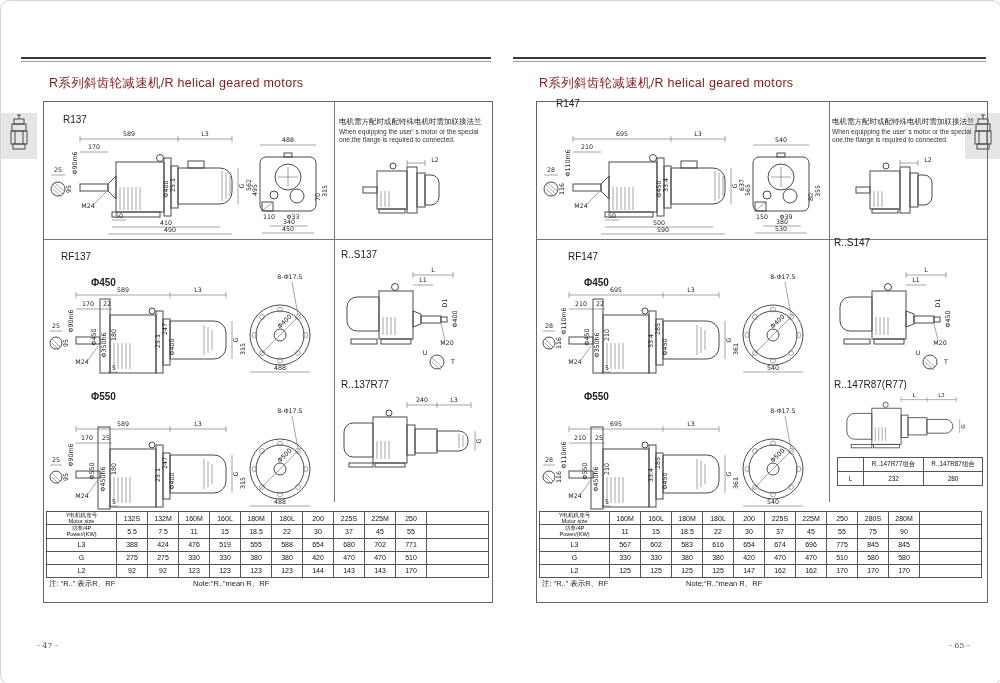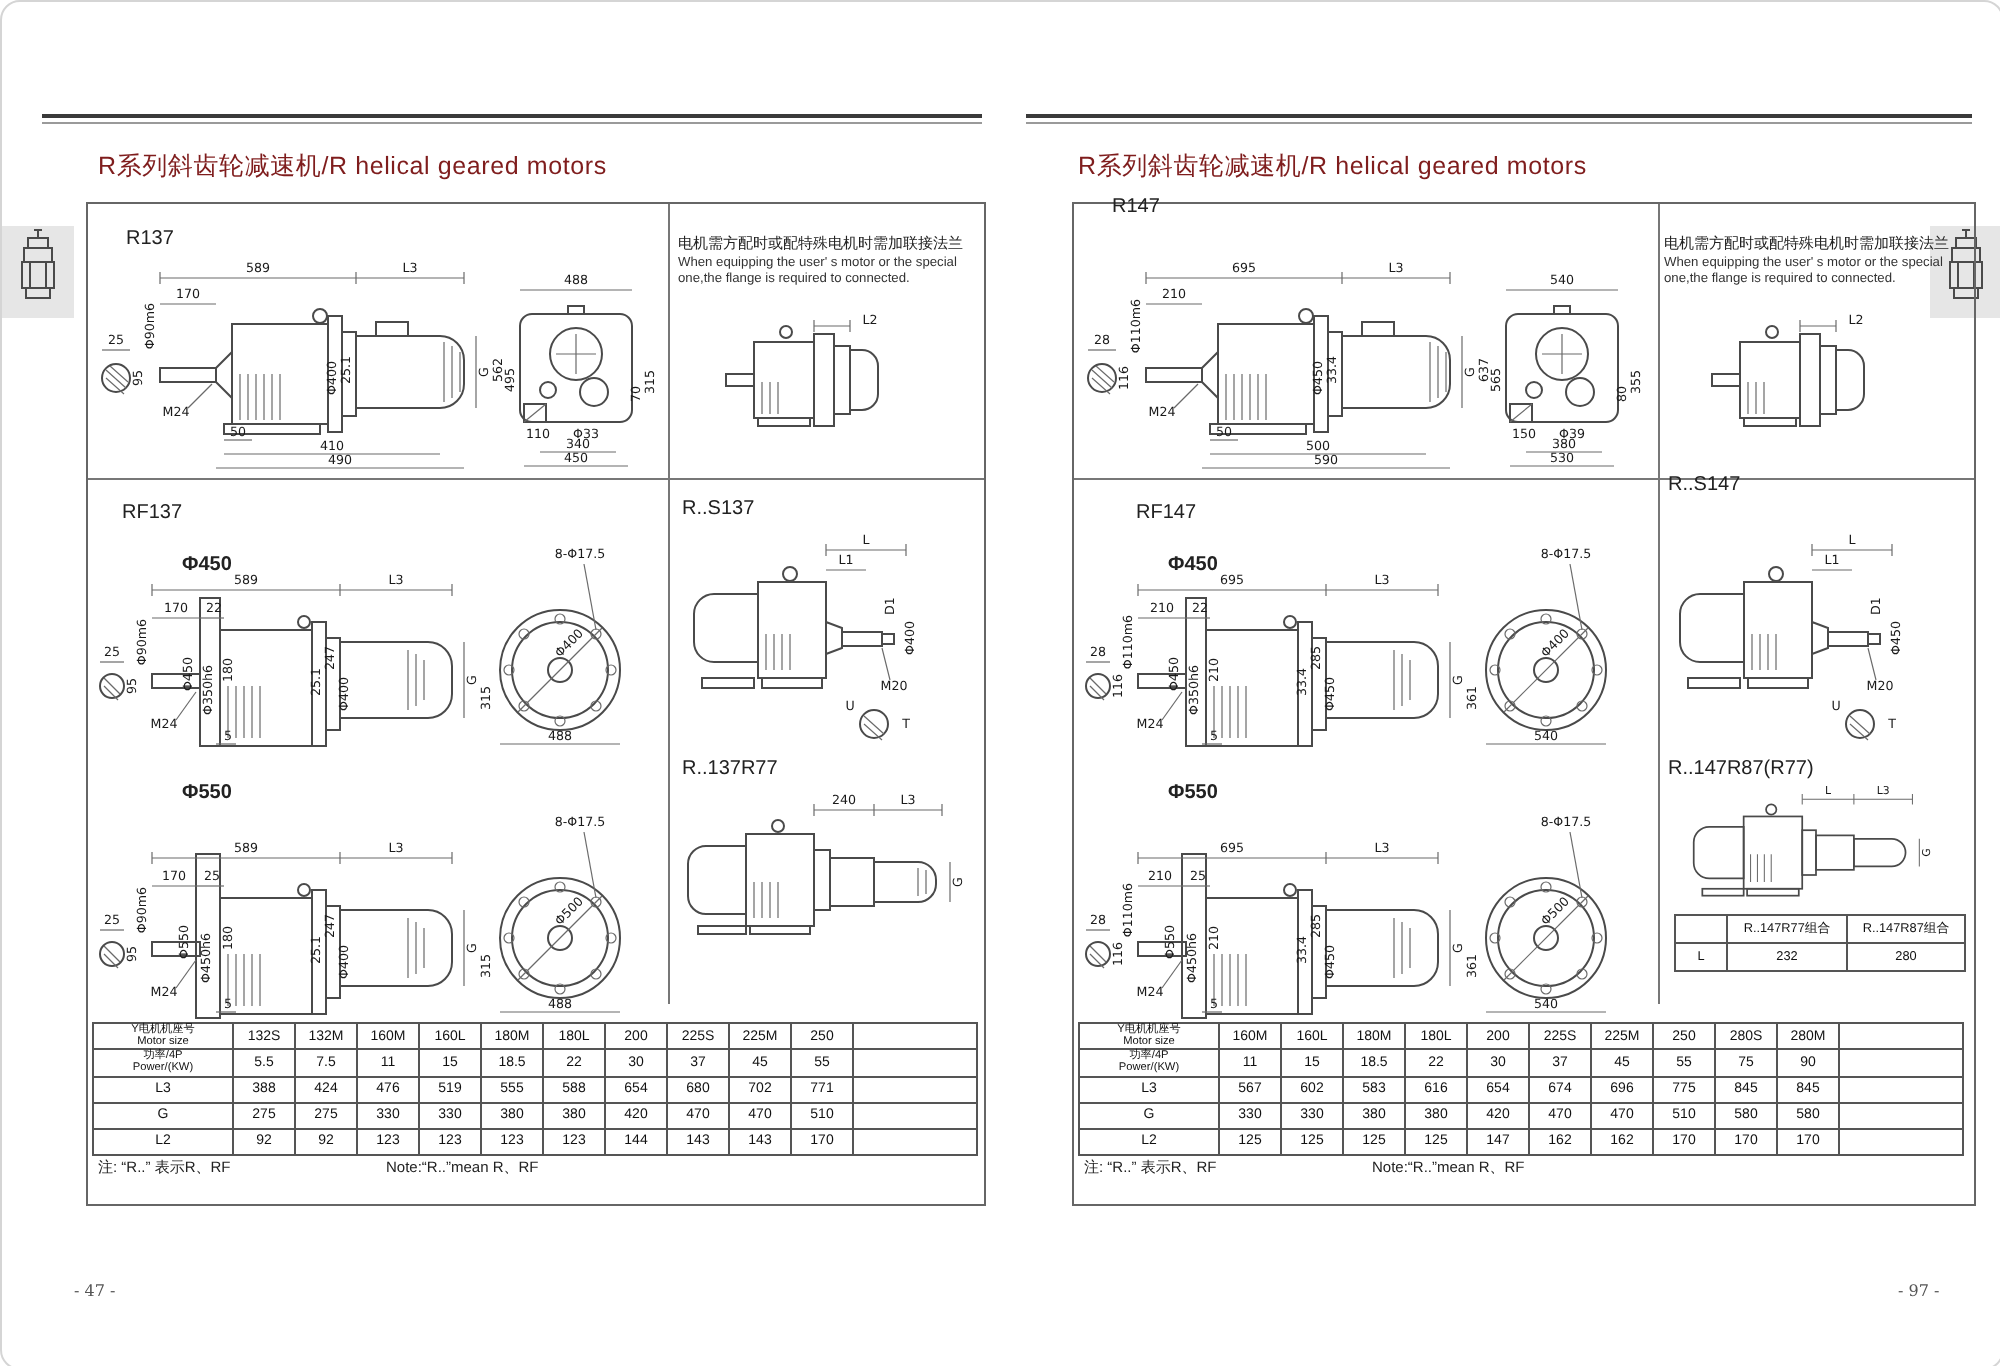--- a/index.html
+++ b/index.html
@@ -858,15 +858,15 @@
           <td>162</td>
           <td>170</td>
           <td>170</td>
           <td>170</td>
           <td></td>
     </tr>
   </tbody>
     </table>
   <div class="bnote" style="left:541px;top:578px">注: “R..” 表示R、RF</div>
   <div class="bnote" style="left:685px;top:578px">Note:“R..”mean R、RF</div>
-  <div class="pg-footer" style="left:948px;top:640px">- 97 -</div>
+  <div class="pg-footer" style="left:948px;top:640px">- 65 -</div>
 
 </div>
 
 </body></html>

